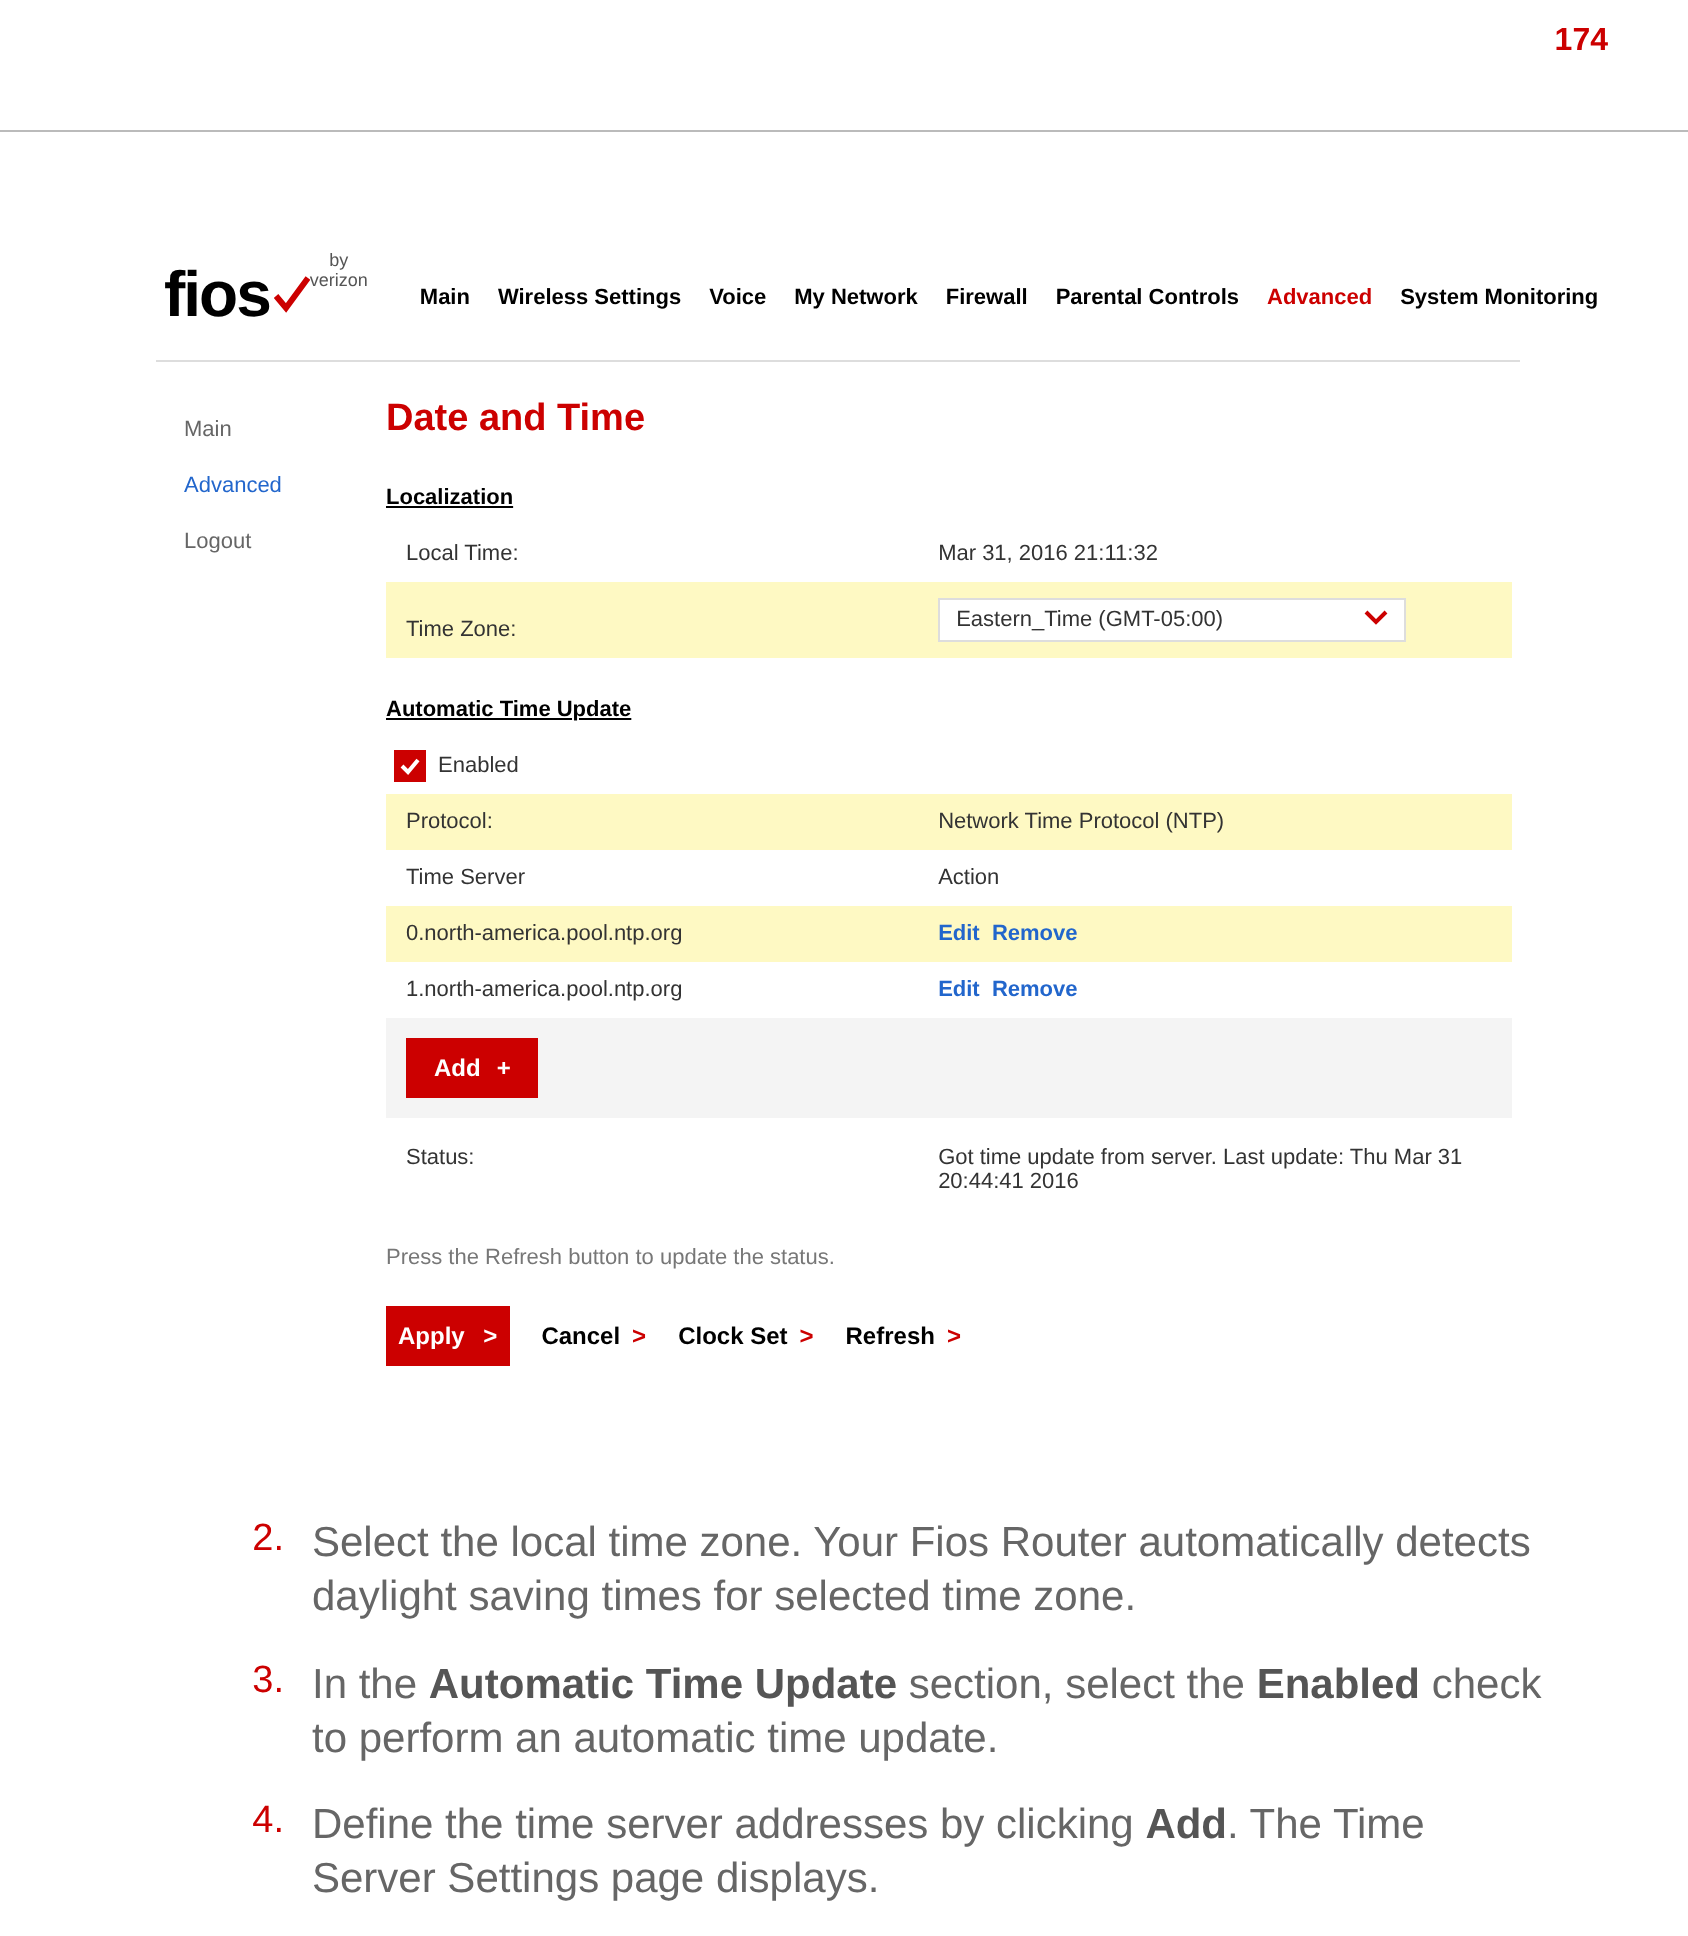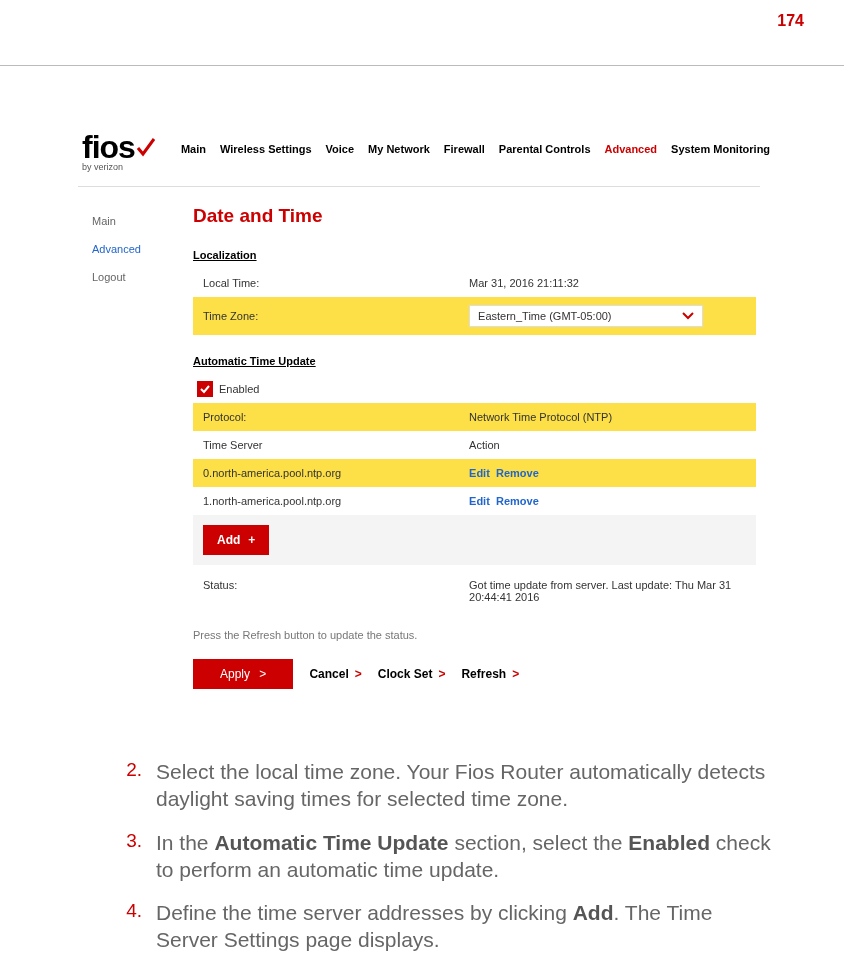--- a/index.html
+++ b/index.html
@@ -1,52 +1,52 @@
 <!DOCTYPE html>
 <html><head>
 <meta charset="utf-8">
 <style>
   * { box-sizing: border-box; margin: 0; padding: 0; }
   body { width: 844px; height: 968px; background: #fff; font-family: Arial, sans-serif; color: #000; position: relative; }
   .page-num { position: absolute; top: 12px; right: 40px; font-size: 16px; font-weight: bold; color: #c00; }
   .top-hr { position: absolute; top: 65px; left: 0; width: 844px; border-top: 1px solid #bbb; }
   .shot { position: absolute; top: 125px; left: 78px; width: 682px; background: #fff; }
   .hdr { display: flex; align-items: flex-start; padding: 4px 0 14px 4px; border-bottom: 1px solid #ddd; }
-  .logo { display: flex; flex-direction: column; align-items: flex-start; margin-right: 26px; text-align: center; }
+  .logo { display: flex; flex-direction: row; align-items: flex-start; margin-right: 26px; text-align: center; }
   .logo-top { display: flex; align-items: baseline; }
   .logo-fios { font-size: 32px; font-weight: bold; font-family: Arial, sans-serif; letter-spacing: -1px; }
   .logo-check { margin-left: 2px; }
   .logo-check svg { display: block; }
   .logo-sub { font-size: 9px; color: #555; margin-top: -4px; }
   .topnav { display: flex; gap: 14px; align-items: center; margin-top: 14px; flex-wrap: nowrap; }
   .topnav span { font-size: 11px; font-weight: bold; cursor: pointer; white-space: nowrap; }
   .topnav .active { color: #c00; }
   .body-row { display: flex; padding-top: 18px; }
   .sidebar { width: 115px; padding: 10px 0 0 14px; font-size: 11px; color: #666; }
   .sidebar div { margin-bottom: 16px; cursor: pointer; }
   .sidebar .s-active { color: #2266cc; }
   .main { flex: 1; padding-right: 4px; font-size: 11px; color: #333; }
   .page-title { font-weight: bold; font-size: 19px; color: #c00; margin-bottom: 22px; }
   .section-label { font-weight: bold; font-size: 11px; color: #000; margin-bottom: 8px; text-decoration: underline; }
   .row2 { display: flex; align-items: center; padding: 8px 10px; }
-  .row2.shade { background: #fde047; }
+  .row2.shade { background: #fef9c3; align-items: flex-end; }
   .col-l { width: 49%; }
   .col-r { flex: 1; }
   .tz-select { display: flex; align-items: center; justify-content: space-between; background: #fff; border: 1px solid #ddd; padding: 4px 8px; width: 234px; cursor: pointer; }
   .tz-select .chev { color: #c00; }
   .check-row { display: flex; align-items: center; padding: 6px 10px 6px 4px; }
   .check-box { width: 16px; height: 16px; background: #c00; display: inline-flex; align-items: center; justify-content: center; margin-right: 6px; }
   .check-box svg { display: block; }
   .linkish { color: #2266cc; font-weight: bold; cursor: pointer; }
   .addrow { background: #f4f4f4; padding: 10px; }
   .addbtn { display: inline-flex; align-items: center; background: #c00; color: #fff; padding: 8px 14px; font-weight: bold; font-size: 12px; cursor: pointer; }
   .addbtn .plus { margin-left: 8px; font-weight: bold; }
   .note { padding: 12px 0 18px 0; color: #777; font-size: 11px; }
   .btnrow { display: flex; gap: 16px; align-items: center; }
-  .applybtn { display: inline-flex; align-items: center; background: #c00; color: #fff; padding: 8px 27px; font-weight: normal; font-size: 12px; cursor: pointer; }
+  .applybtn { display: inline-flex; align-items: center; background: #c00; color: #fff; padding: 8px 6px; font-weight: bold; font-size: 12px; cursor: pointer; }
   .applybtn .ar { margin-left: 6px; }
   .ghostbtn { display: inline-flex; align-items: center; font-weight: bold; font-size: 12px; cursor: pointer; color: #000; }
   .ghostbtn .ar { color: #c00; margin-left: 6px; font-weight: bold; }
   .instructions { position: absolute; top: 758px; left: 116px; width: 660px; font-size: 21px; color: #666; line-height: 1.3; }
   .inst-item { display: flex; margin-bottom: 16px; }
   .inst-num { color: #c00; width: 40px; flex-shrink: 0; font-size: 19px; text-align: right; padding-right: 14px; }
   .inst-txt { flex: 1; }
   .inst-txt b { color: #555; }
 </style>
 </head>

